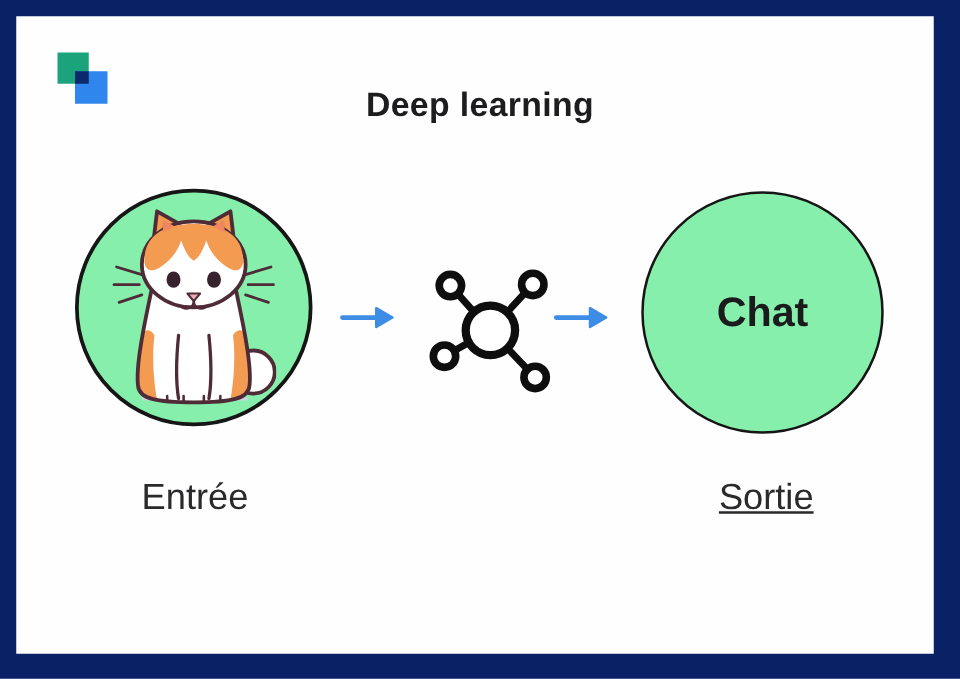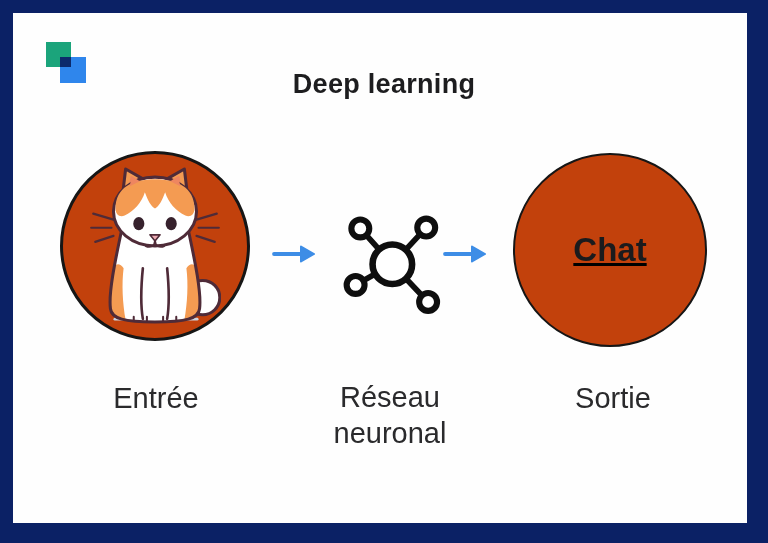--- a/index.html
+++ b/index.html
@@ -23,21 +23,21 @@
   .logo .overlap { left:14px; top:15px; width:11px; height:10px; background:#0c2a6b; }
 
   
   .title {
     position:absolute; left:0; top:53px; width:768px;
     text-align:center; font-size:27px; font-weight:800;
     color:#1d1d1f; letter-spacing:.3px;margin-top:16px;
   }
 
   
-  .circle { position:absolute; border-radius:50%; background:#c2410c;text-decoration:underline; }
+  .circle { position:absolute; border-radius:50%; background:#86efac; }
   .circle.input  { left:60px;  top:151px; width:190px; height:190px; border:3.5px solid #161616; }
   .circle.output { left:513px; top:153px; width:194px; height:194px; border:2.5px solid #161616;
                    display:flex; align-items:center; justify-content:center; }
   .chat-text { font-size:33px; font-weight:700; color:#1b1b1d; }
 
   .cat-svg { position:absolute; left:26px; top:13px; width:132px; height:162px; }
 
   
   .neural { position:absolute; left:333px; top:202px; width:113px; height:117px; }
 
@@ -46,21 +46,21 @@
   .arrow.a1 { left:271px; top:243px; }
   .arrow.a2 { left:442px; top:243px; }
 
   
   .lbl {
     position:absolute; text-align:center; color:#2a2a2c;
     font-size:29px; line-height:36px;
   }
   .lbl.input   { left:76px;  top:380px; width:160px; }
   .lbl.process { left:320px; top:379px; width:140px; }
-  .lbl.output  { left:533px; top:380px; width:160px; }
+  .lbl.output  { left:533px; top:380px; width:160px;text-decoration:underline; }
 </style>
 </head>
 <body>
 
 <div class="frame">
   <div class="panel">
 
     <div class="logo">
       <div class="sq green"></div>
       <div class="sq blue"></div>
@@ -130,15 +130,14 @@
   <svg class="arrow a2" viewBox="0 0 46 22">
     <path d="M 3,11 H 31" stroke="#3d8de6" stroke-width="3.8" stroke-linecap="round"></path>
     <path d="M 30,3.5 L 43,11 L 30,18.5 Z" fill="#3d8de6" stroke="#3d8de6" stroke-width="2" stroke-linejoin="round"></path>
   </svg>
 
   <div class="circle output">
     <span class="chat-text">Chat</span>
   </div>
 
   <div class="lbl input">Entrée</div>
-  <div class="lbl process">Réseau neuronal</div>
   <div class="lbl output">Sortie</div>
 </div>
 
 </body></html>

